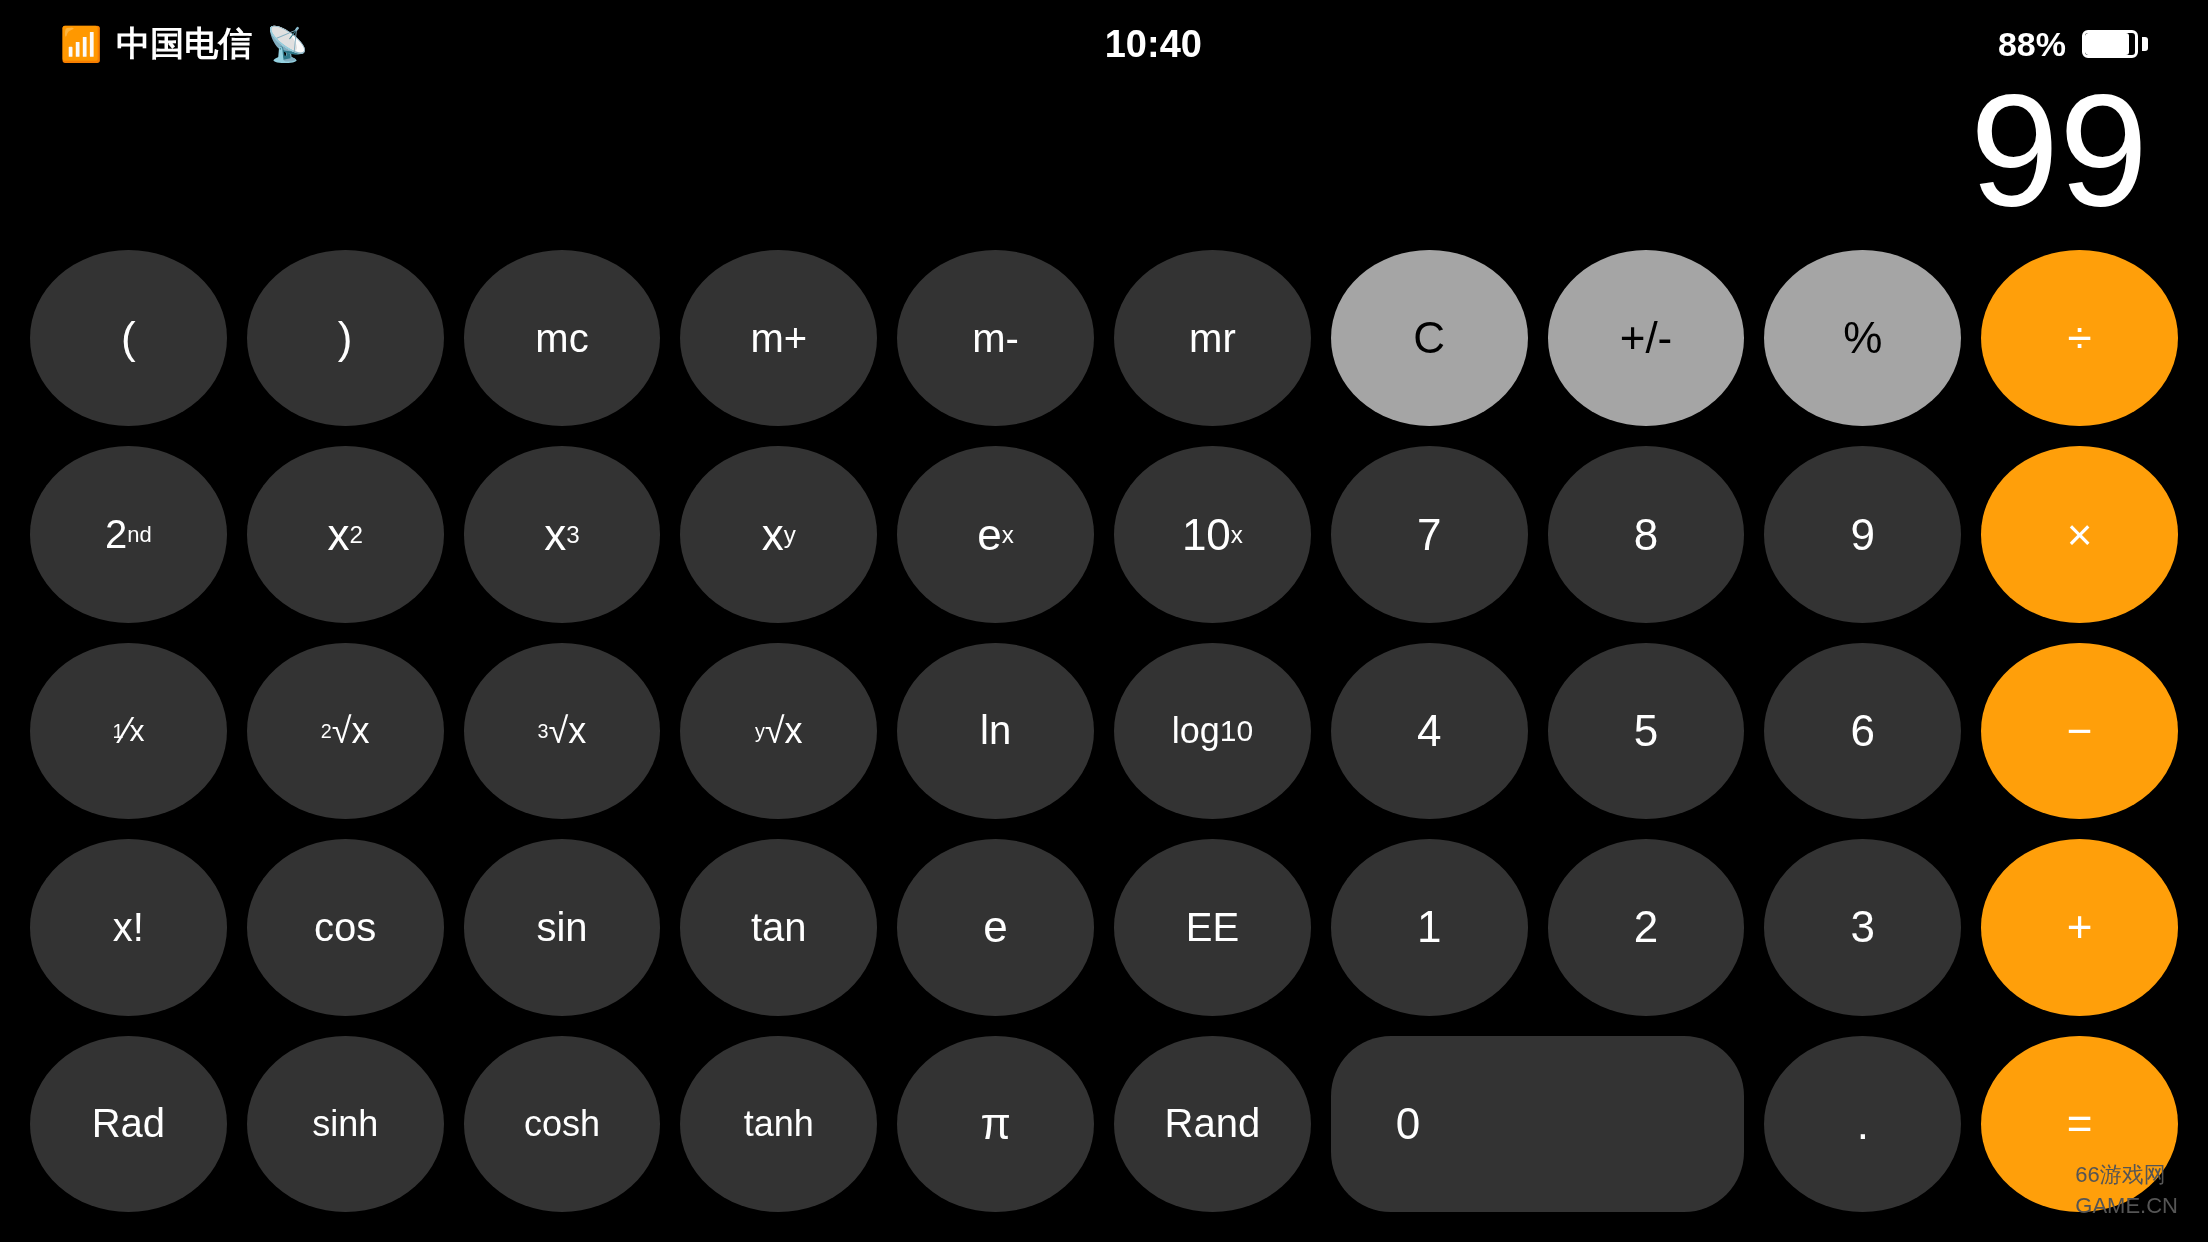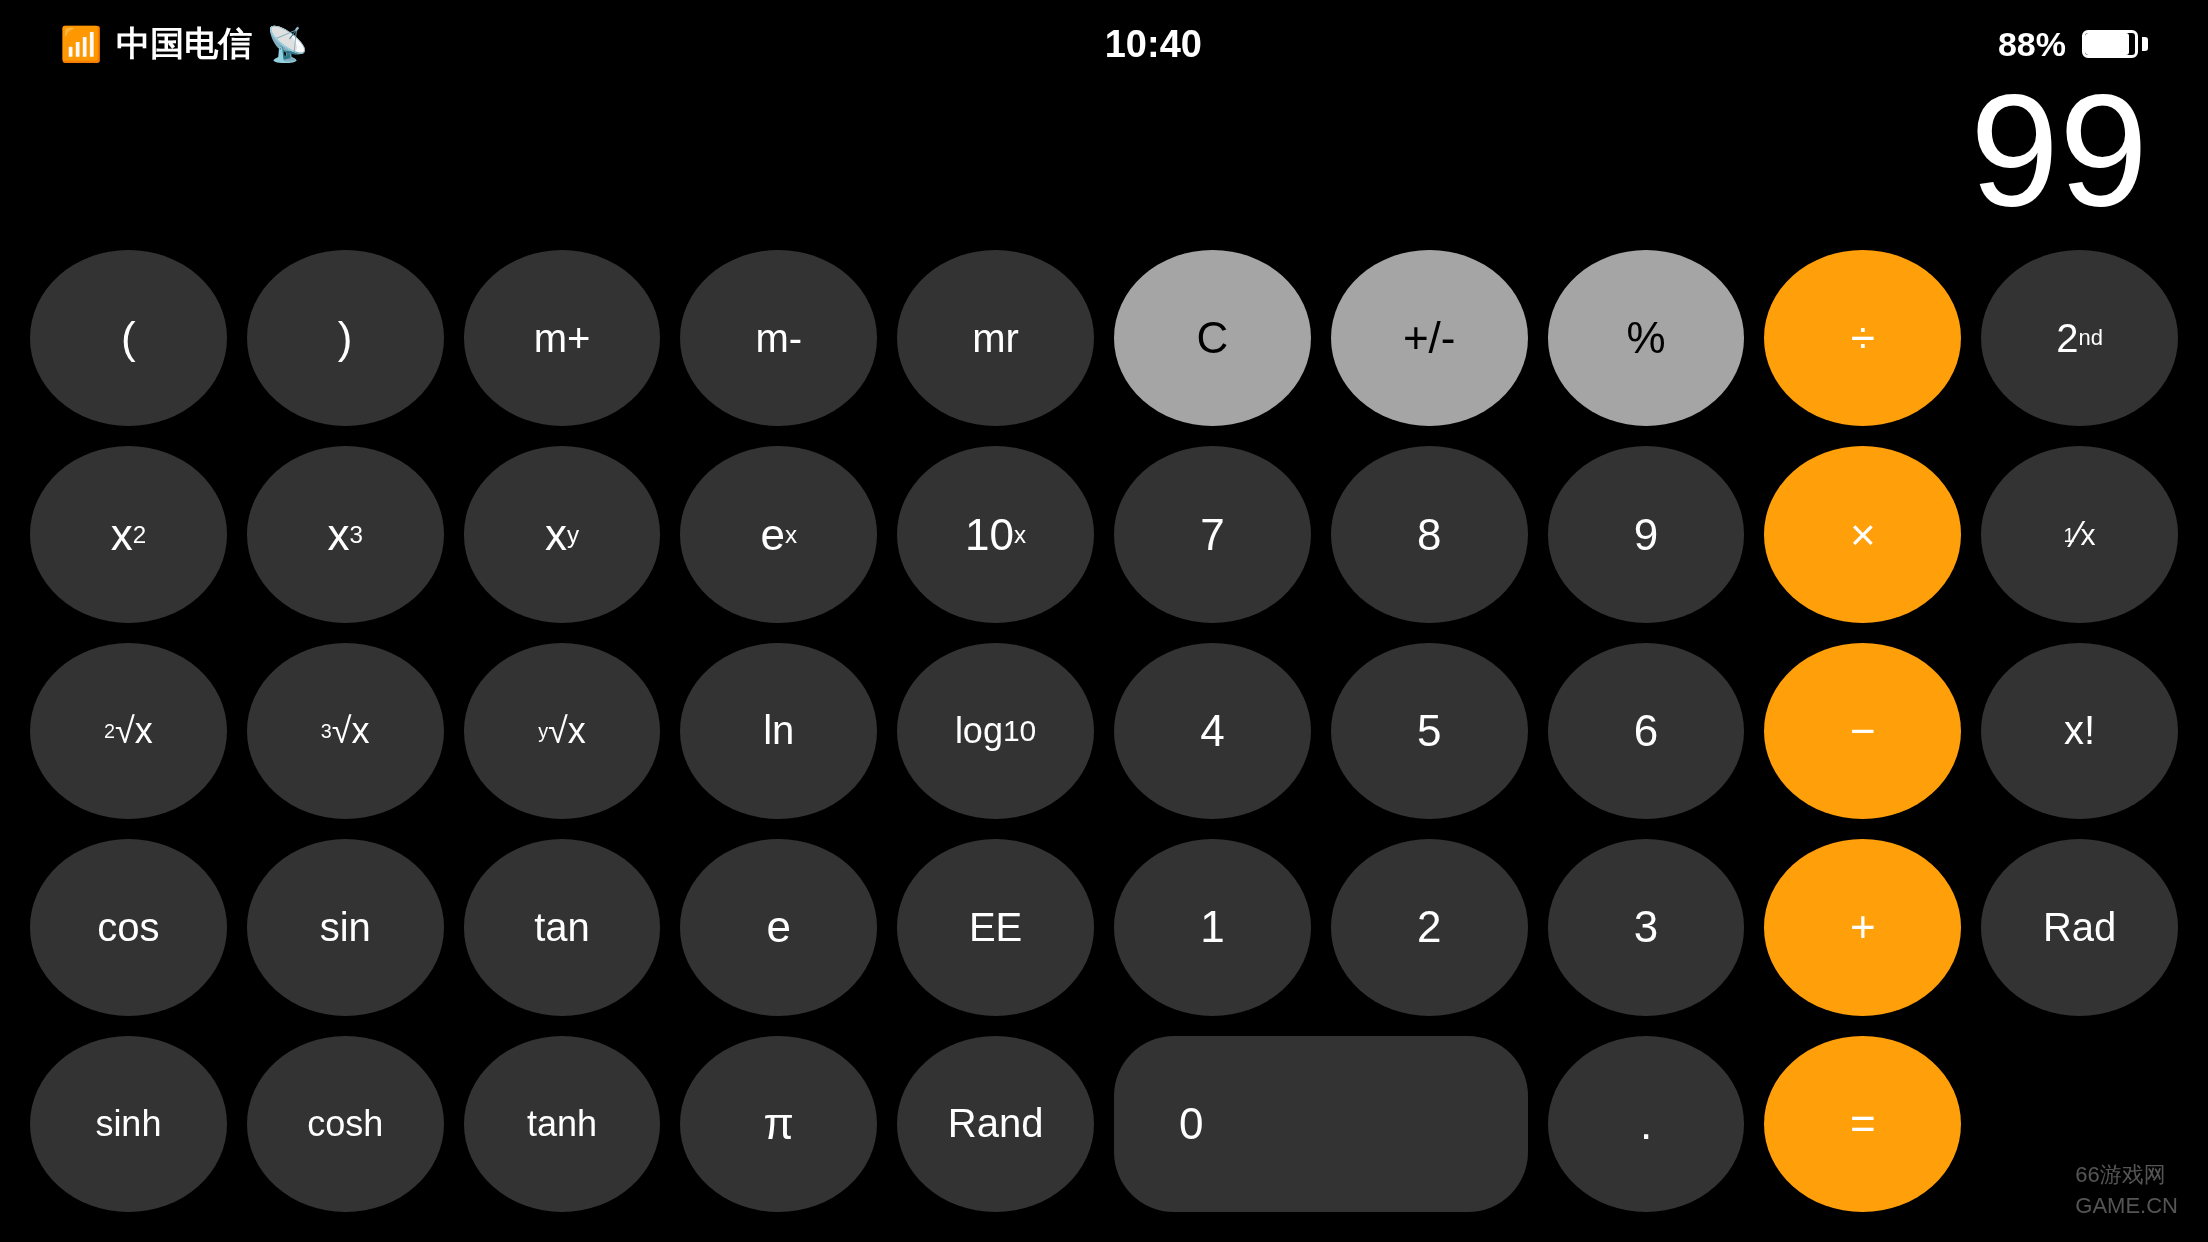--- a/index.html
+++ b/index.html
@@ -168,20 +168,21 @@
 </div>
 
 <div class="display">
   <span class="display-number">99</span>
 </div>
 
 <div class="calc-grid">
 
   <button class="btn">(</button>
   <button class="btn">)</button>
+  <button class="btn btn-small-text">mc</button>
   <button class="btn btn-small-text">m+</button>
   <button class="btn btn-small-text">m-</button>
   <button class="btn btn-small-text">mr</button>
   <button class="btn btn-light">C</button>
   <button class="btn btn-light">+/-</button>
   <button class="btn btn-light">%</button>
   <button class="btn btn-orange">÷</button>
 
   <button class="btn btn-small-text">2<sup>nd</sup></button>
   <button class="btn">x<sup>2</sup></button>

